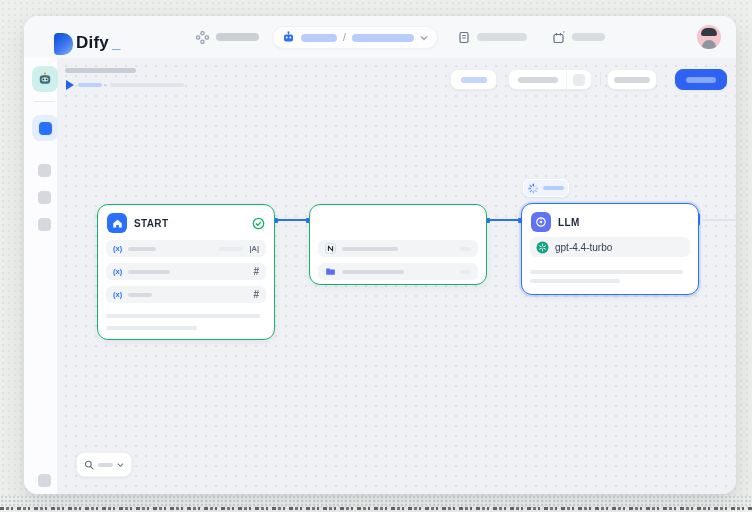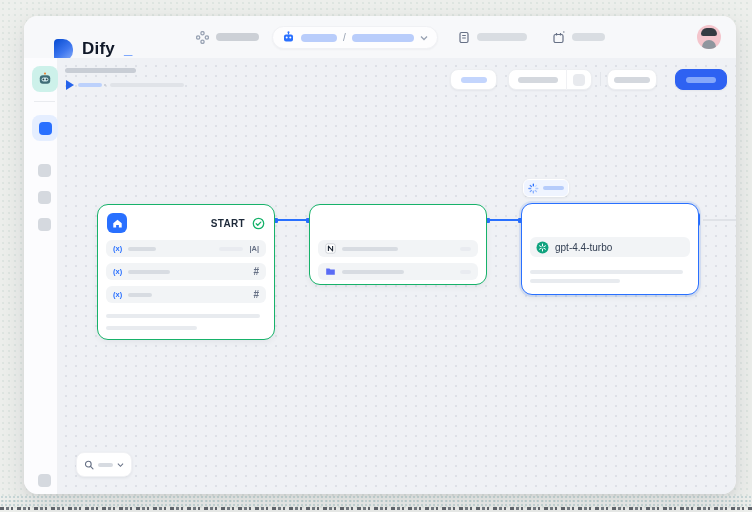--- a/index.html
+++ b/index.html
@@ -15,21 +15,21 @@
 
   
   .window {
     position:absolute; left:24px; top:16px; width:712px; height:478px;
     background:#fbfcfd; border-radius:14px; overflow:hidden;
     box-shadow:0 10px 30px rgba(16,24,40,.10), 0 2px 6px rgba(16,24,40,.06);
   }
 
   
   .header { position:absolute; left:0; top:0; right:0; height:42px; background:#f7f8fa; }
-  .logo { position:absolute; left:30px; top:23px; display:flex; align-items:baseline; gap:9px; }
+  .logo { position:absolute; left:30px; top:17px; display:flex; align-items:baseline; gap:3px; }
   .logo-mark {
     width:19px; height:22px; align-self:center;
     background:linear-gradient(140deg,#0b4fd4 5%,#3e77ef 55%,#8cb0fa 100%);
     border-radius:4px 10px 10px 4px;
   }
   .logo-text { font-size:17px; font-weight:800; color:#101828; letter-spacing:.2px; }
   .logo-caret { font-size:15px; font-weight:800; color:#2970ff; }
 
   .hdr-group { position:absolute; top:0; height:42px; display:flex; align-items:center; gap:7px; }
   .g-move { left:172px; } .g-doc { left:434px; } .g-cal { left:528px; }
@@ -78,21 +78,21 @@
   .tb-div { position:absolute; left:542px; top:14px; width:1px; height:14px; background:#e2e5ea; }
   .seg-sep { width:1px; height:21px; background:#f0f1f4; }
   .seg-a { flex:1; display:flex; align-items:center; justify-content:center; }
   .seg-b { width:24px; display:flex; align-items:center; justify-content:center; }
   .seg-b .sq { width:12px; height:12px; border-radius:4px; background:#e8eaee; }
   .btn-primary { background:#2e62f2; border-color:#2e62f2; }
 
   
   .node { position:absolute; background:#fff; border-radius:11px;
     box-shadow:0 2px 6px rgba(16,24,40,.06); }
-  .node-green { border:1.5px solid #17b26a;text-align:right; }
+  .node-green { border:1.5px solid #17b26a; }
   .node-selected { border:1.5px solid #2970ff; box-shadow:0 0 0 2px rgba(41,112,255,.12), 0 2px 6px rgba(16,24,40,.08); }
   .node-header { position:absolute; left:9px; right:9px; top:8px; height:20px; display:flex; align-items:center; gap:7px; }
   .node-icon { width:20px; height:20px; border-radius:6px; display:flex; align-items:center; justify-content:center; flex:none; }
   .ic-blue { background:#2970ff; } .ic-green { background:#17b26a; } .ic-indigo { background:#6172f3; }
   .node-title { flex:1; font-size:10px; font-weight:700; color:#1d2939; letter-spacing:.35px; white-space:nowrap; }
   .node-row { position:absolute; left:8px; right:8px; height:17px; border-radius:6px; background:#f2f4f6;
     display:flex; align-items:center; padding:0 7px; gap:6px; }
   .varx { font-size:7.5px; font-weight:700; color:#2970ff; }
   .row-bar { height:4px; border-radius:2px; background:#d8dce2; }
   .row-sp { flex:1; }
@@ -321,20 +321,30 @@
           <svg width="11" height="11" viewBox="0 0 11 11">
             <path d="M1.2 2.4 H4.4 L5.5 3.6 H9.8 V8.8 H1.2 Z" fill="#5a6cf5"></path>
           </svg>
           <div class="row-bar" style="width:62px;"></div>
           <div class="row-sp"></div>
           <div class="faint-bar" style="width:11px;"></div>
         </div>
       </div>
 
       <div class="node node-selected" style="left:463px;top:145px;width:178px;height:92px;">
+        <div class="node-header">
+          <div class="node-icon ic-indigo">
+            <svg width="12" height="12" viewBox="0 0 12 12">
+              <circle cx="6" cy="6" r="4.2" fill="none" stroke="#fff" stroke-width="1.2"></circle>
+              <circle cx="6" cy="6" r="1.3" fill="#fff"></circle>
+              <line x1="6" y1="1.8" x2="6" y2="3.6" stroke="#fff" stroke-width="1"></line>
+            </svg>
+          </div>
+          <span class="node-title">LLM</span>
+        </div>
         <div class="model-row">
           <svg width="13" height="13" viewBox="0 0 13 13">
             <circle cx="6.5" cy="6.5" r="6" fill="#10a37f"></circle>
             <g stroke="#fff" stroke-width="1" stroke-linecap="round">
               <line x1="6.5" y1="3" x2="6.5" y2="10"></line>
               <line x1="3.5" y1="4.8" x2="9.5" y2="8.2"></line>
               <line x1="3.5" y1="8.2" x2="9.5" y2="4.8"></line>
             </g>
             <circle cx="6.5" cy="6.5" r="1.2" fill="#10a37f"></circle>
           </svg>

